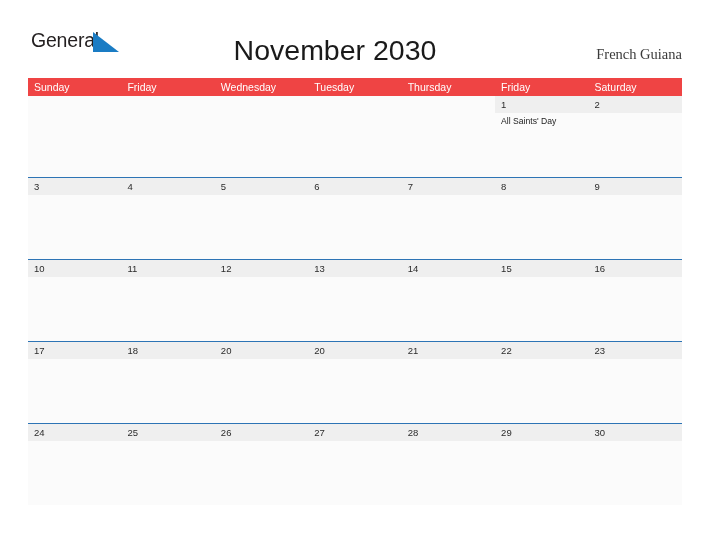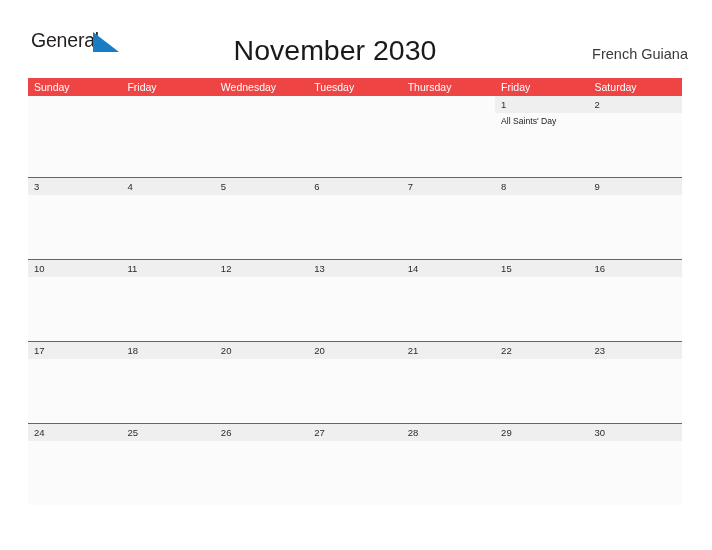--- a/index.html
+++ b/index.html
@@ -73,25 +73,25 @@
     width: 644px;
     text-align: center;
     font-size: 28.5px;
     color: #1a1a1a;
     font-family: "Liberation Sans", sans-serif;
     line-height: 34px;
     white-space: nowrap;
   }
   .region-label {
     position: absolute;
-    right: 24px;
+    right: 30px;
     top: 45px;
     font-size: 14.5px;
     color: #3a3a3a;
-    font-family: Liberation Sans, sans-serif;
+    font-family: Liberation Serif, serif;
     line-height: 18px;
     white-space: nowrap;
   }
 
   
   .calendar {
     position: absolute;
     left: 28px;
     top: 78px;
     width: 654px;

